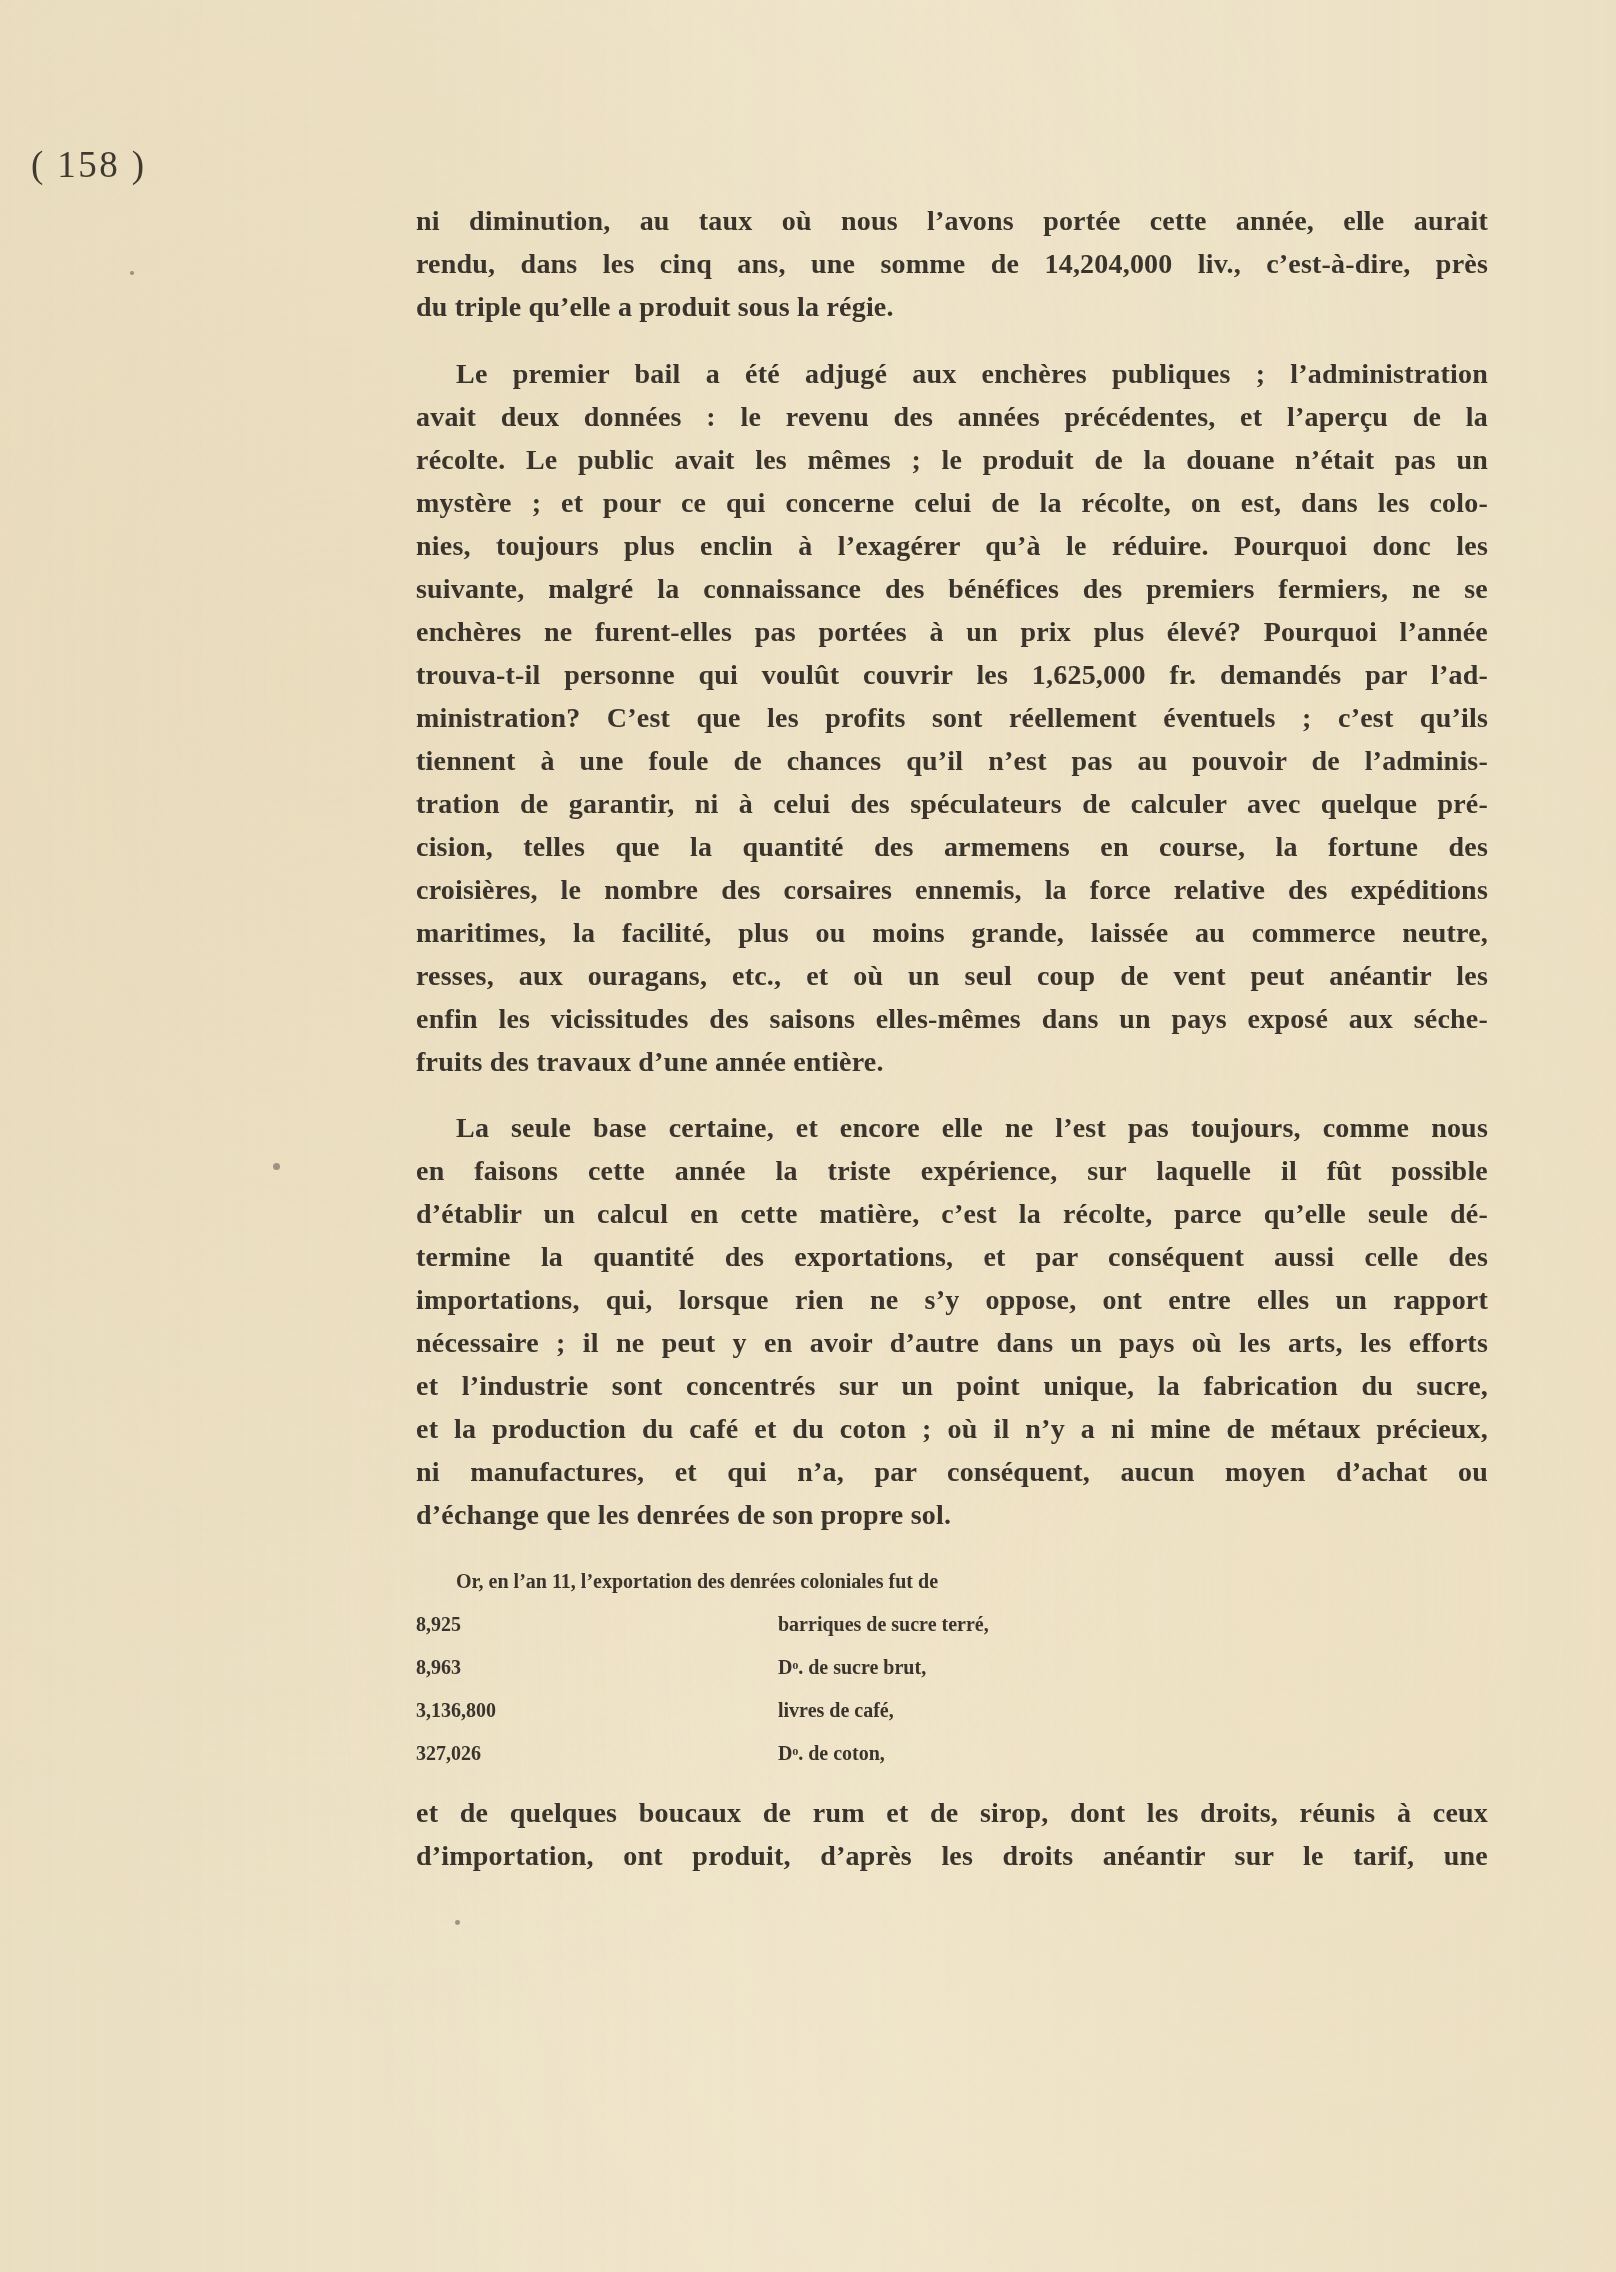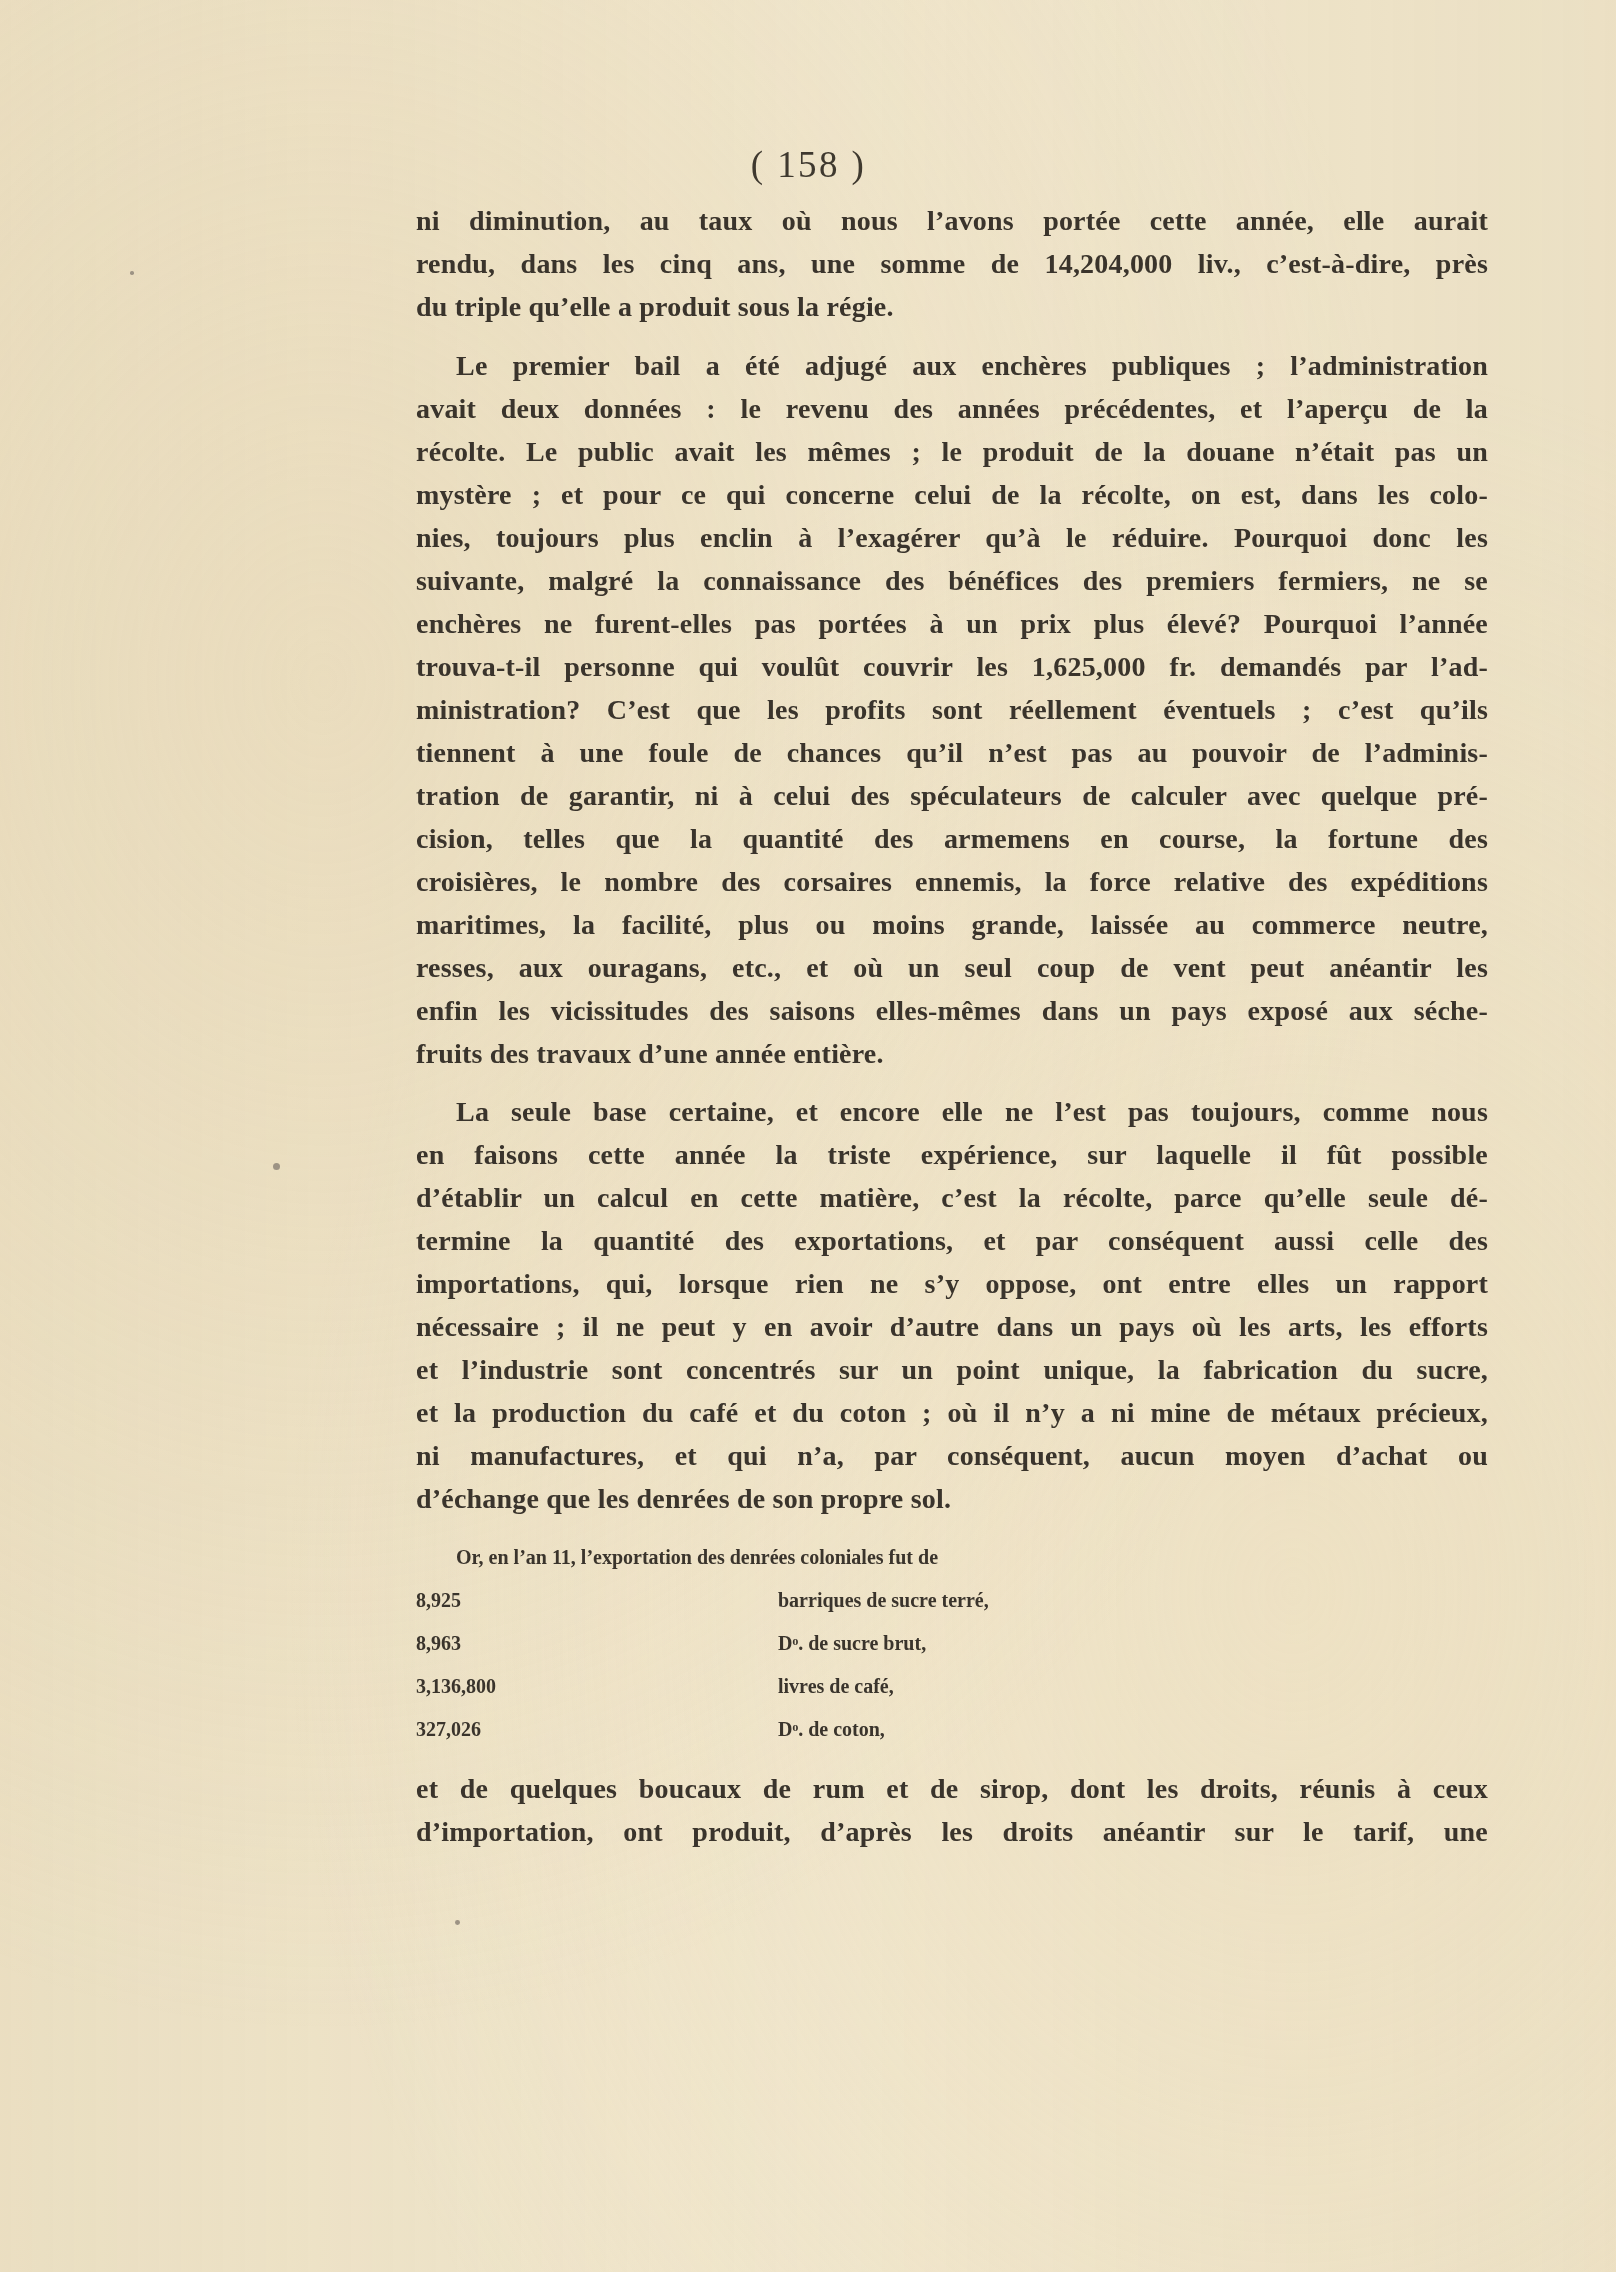--- a/index.html
+++ b/index.html
@@ -9,33 +9,34 @@
     background-image:
       radial-gradient(ellipse at 20% 30%, rgba(230,214,180,0.45), transparent 60%),
       radial-gradient(ellipse at 80% 70%, rgba(238,224,192,0.5), transparent 55%),
       linear-gradient(90deg, rgba(225,210,175,0.35) 0%, rgba(245,236,214,0.2) 50%, rgba(228,214,182,0.35) 100%);
     position: relative; overflow: hidden;
     font-family: "Liberation Serif", "DejaVu Serif", serif;
     color: #3a342c;
   }
   .page-number {
     position: absolute; left: 0; right: 0; top: 143px;
-    text-align: center; font-size: 37px; letter-spacing: 2.4px;
+    text-align: left; font-size: 37px; letter-spacing: 2.4px;
     color: #3f392f;
+    padding-left: 31px;
   }
   .text-block {
     position: absolute; left: 416px; top: 199px; width: 1072px; font-weight: bold;
   }
   .line {
     height: 43px; line-height: 43px; font-size: 28px;
     white-space: nowrap; text-align: justify; text-align-last: justify;
     letter-spacing: 0.2px;
   }
   .line.last { text-align-last: left; }
-  .indent { padding-left: 40px; }
+  .indent { padding-left: 40px; margin-top: 8px; }
   .para-gap { height: 15.7px; }
   .list-line {
     height: 43px; line-height: 43px; font-size: 20px; white-space: nowrap;
   }
   .list-line .qty { display: inline-block; width: 362px; text-align: left; padding-right: 8.5px; box-sizing: border-box; }
   .speck { position: absolute; border-radius: 50%; background: #9d9384; }
 </style>
 </head>
 <body>
 

